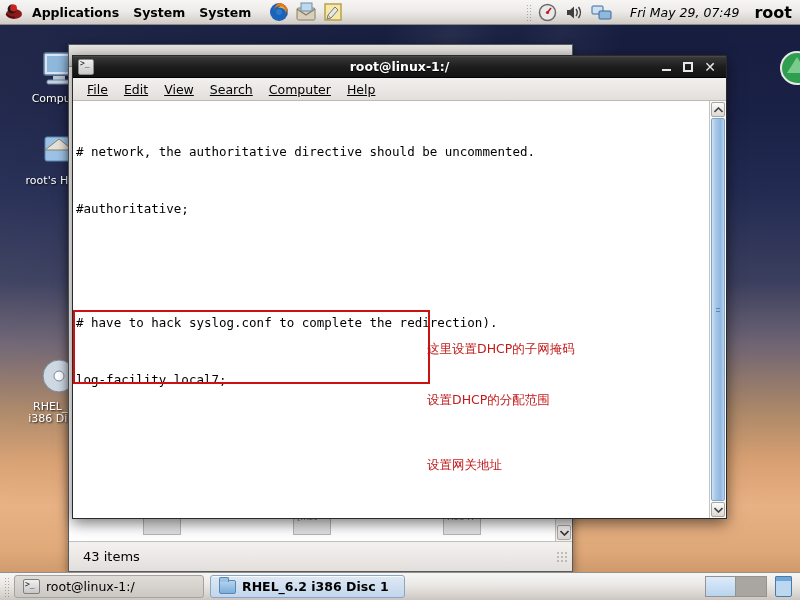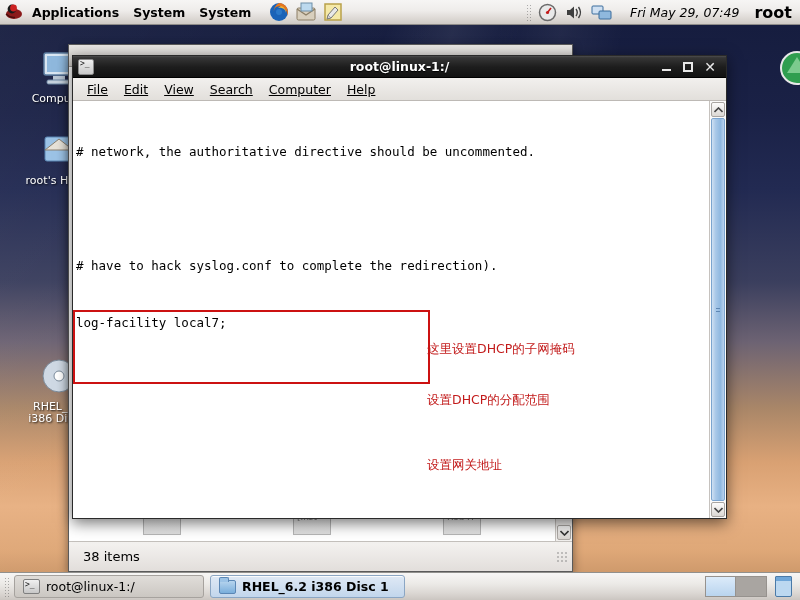--- a/index.html
+++ b/index.html
@@ -361,21 +361,21 @@
     <div id="fm-vscroll">
       <div class="thumb"></div>
       <div class="arrow">
         <svg width="9" height="6" viewBox="0 0 9 6">
           <path d="M0.5 1 L4.5 5 L8.5 1" fill="none" stroke="#333" stroke-width="1.6"></path>
         </svg>
       </div>
     </div>
 
     <div id="fm-statusbar">
-      <div id="fm-items">38 items</div>
+      <div id="fm-items">43 items</div>
       <div id="fm-resize"></div>
     </div>
 
   </div>
 </div>
 
 <div class="win" id="terminal">
 
   <div id="term-titlebar">
     <div id="term-icon"></div>
@@ -403,20 +403,21 @@
     <div class="tmenu">
         <u>Computer</u>
       </div>
     <div class="tmenu">
         <u>Help</u>
       </div>
   </div>
 
   <div id="term-screen">
     <div class="line"># network, the authoritative directive should be uncommented.</div>
+    <div class="line">#authoritative;</div>
     <div class="line"></div>
     <div class="line"># have to hack syslog.conf to complete the redirection).</div>
     <div class="line">log-facility local7;</div>
     <div class="line"></div>
     
     
     
     
     
     

